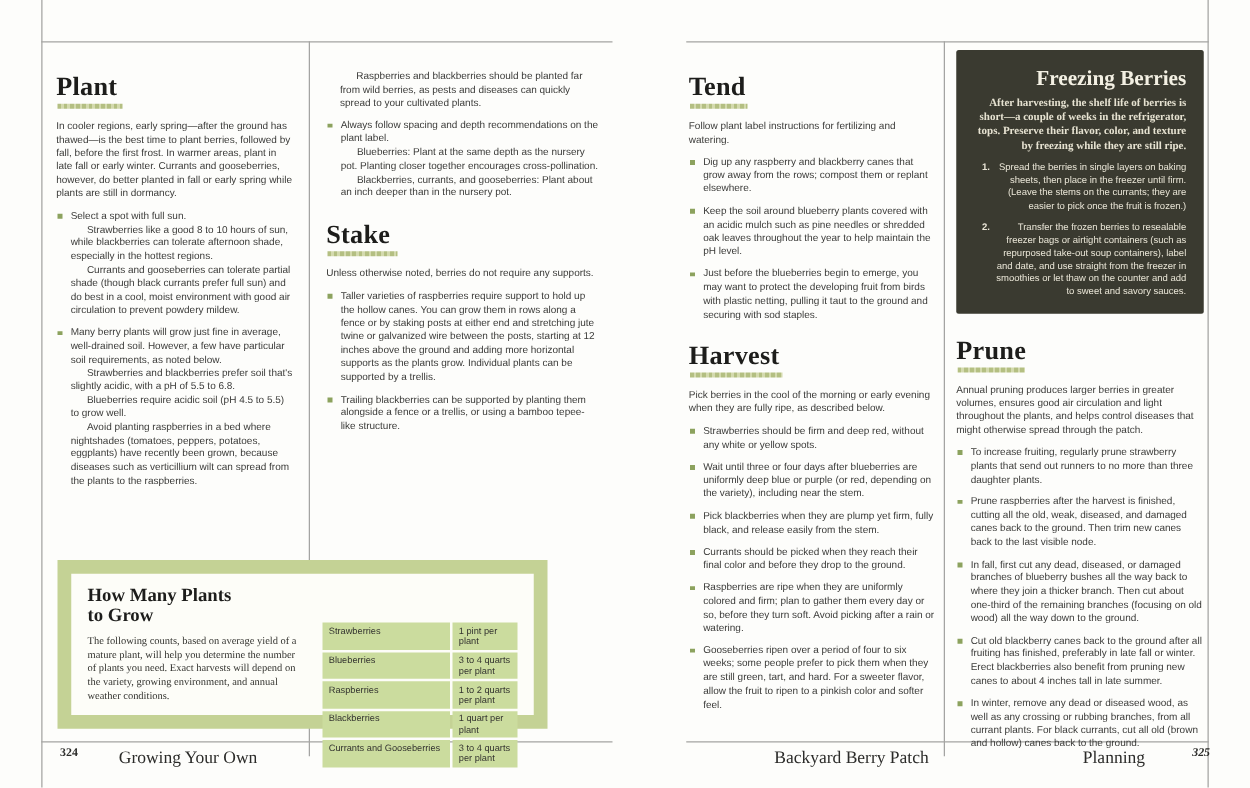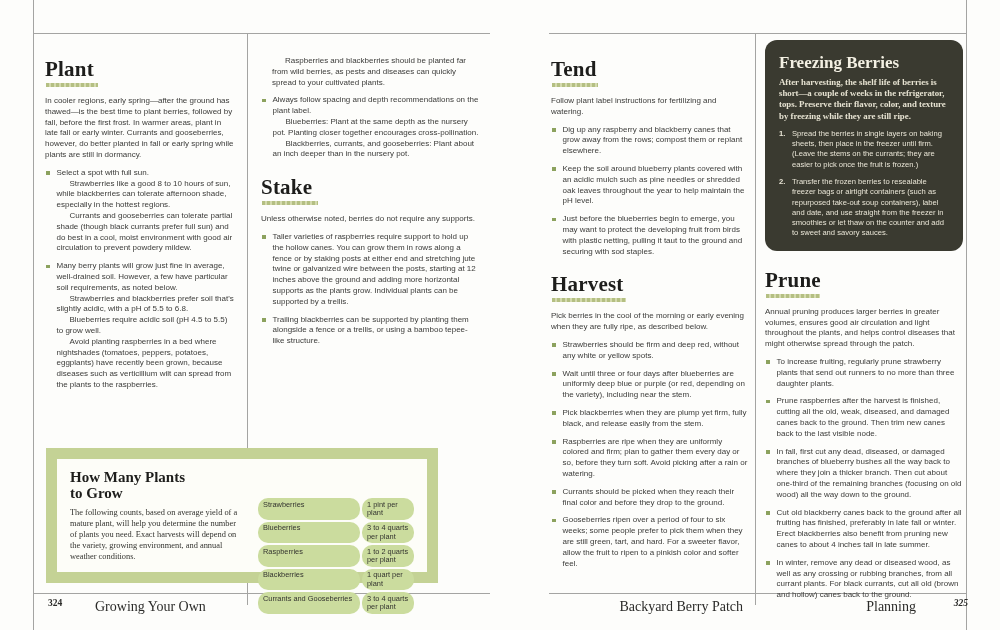--- a/index.html
+++ b/index.html
@@ -44,25 +44,25 @@
       background:#c4d295;padding:11px;box-sizing:border-box;z-index:2;}
   .pb-inner{background:#fdfdf8;width:100%;height:100%;box-sizing:border-box;
       padding:10px 13px;display:flex;gap:20px;}
   .pb-left{width:168px;}
   .pb-title{font-family:"Liberation Serif",serif;font-weight:bold;font-size:15px;
       line-height:16px;color:#1d1d1b;}
   .pb-body{font-family:"Liberation Serif",serif;font-size:8.4px;line-height:11px;
       margin-top:6px;color:#33332f;}
   .pb-right{flex:1;margin-top:29px;}
   .ptable{display:grid;grid-template-columns:102px 1fr;gap:2px;font-size:7.4px;line-height:8.5px;}
-  .cell{background:#cbdc9e;padding:2.5px 5px 2px;color:#33332f;border-radius:10px;}
-
-  
-  .freeze{background:#3a3a30;color:#e9e5d6;border-radius:12px;
-      padding:13px 14px 12px;box-sizing:border-box;min-height:198px;margin-bottom:17px;}
+  .cell{background:#cbdc9e;padding:2.5px 5px 2px;color:#33332f;}
+
+  
+  .freeze{background:#3a3a30;color:#e9e5d6;border-radius:2px;
+      padding:13px 14px 12px;box-sizing:border-box;min-height:198px;margin-bottom:17px;text-align:right;}
   .fz-title{font-family:"Liberation Serif",serif;font-weight:bold;font-size:17px;
       line-height:19px;color:#f3f0e3;margin:0 0 5px;}
   .fz-intro{font-family:"Liberation Serif",serif;font-weight:bold;font-size:8.8px;
       line-height:11.2px;color:#e6e2d1;}
   .fz-step{display:flex;font-size:7.6px;line-height:10.3px;margin-top:7px;}
   .fz-num{flex:0 0 13px;font-weight:bold;}
 
   
   .foot{position:absolute;top:598px;font-family:"Liberation Serif",serif;
       font-size:14px;color:#2b2b29;}
@@ -202,27 +202,27 @@
     </div>
     <div class="bi">
       <span class="bdot"></span>
       <div class="btext">
           <p>Pick blackberries when they are plump yet firm, fully black, and release easily from the stem.</p>
         </div>
     </div>
     <div class="bi">
       <span class="bdot"></span>
       <div class="btext">
+          <p>Currants should be picked when they reach their final color and before they drop to the ground.</p>
+        </div>
+    </div>
+    <div class="bi">
+      <span class="bdot"></span>
+      <div class="btext">
           <p>Raspberries are ripe when they are uniformly colored and firm; plan to gather them every day or so, before they turn soft. Avoid picking after a rain or watering.</p>
-        </div>
-    </div>
-    <div class="bi">
-      <span class="bdot"></span>
-      <div class="btext">
-          <p>Currants should be picked when they reach their final color and before they drop to the ground.</p>
         </div>
     </div>
     <div class="bi">
       <span class="bdot"></span>
       <div class="btext">
           <p>Gooseberries ripen over a period of four to six weeks; some people prefer to pick them when they are still green, tart, and hard. For a sweeter flavor, allow the fruit to ripen to a pinkish color and softer feel.</p>
         </div>
     </div>
   </section>
 

